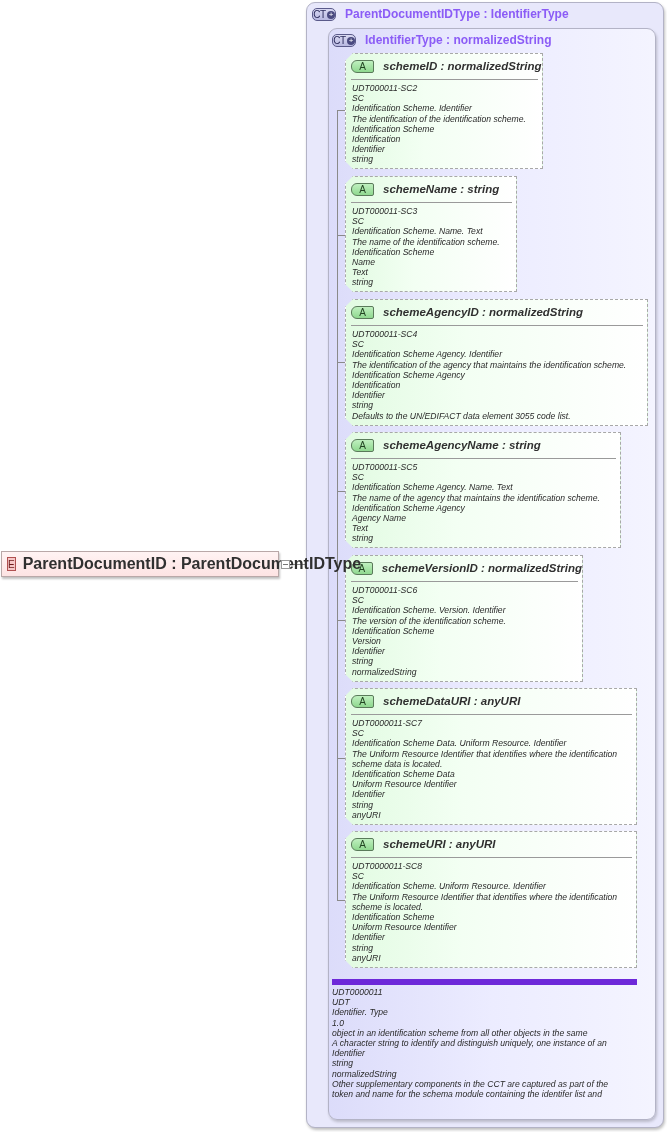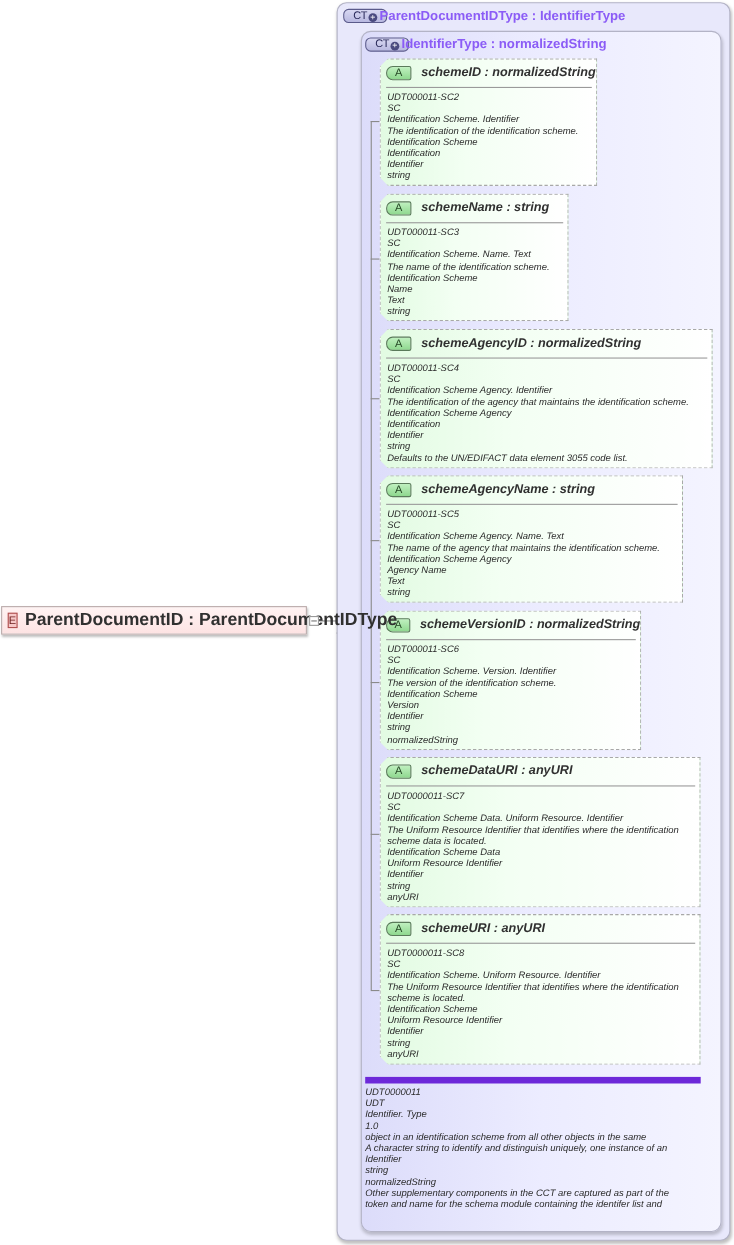--- a/index.html
+++ b/index.html
@@ -33,23 +33,23 @@
     background:#e8e8fb; border:1px solid #b3b3c6; border-radius:9px;
     box-shadow:1px 2px 3px rgba(0,0,0,0.25); box-sizing:border-box;
   }
   .ct-inner {
     position:absolute; left:328px; top:28px; width:328px; height:1092px;
     background:linear-gradient(to right, #dcdcfa 0%, #ececff 50%, #f4f4ff 100%);
     border:1px solid #b3b3c6; border-radius:9px;
     box-shadow:1px 2px 3px rgba(0,0,0,0.2); box-sizing:border-box;
   }
   .ct-badge {
-    position:absolute; width:40px; height:13px; border:1px solid #5a5a8a;
+    position:absolute; width:24px; height:13px; border:1px solid #5a5a8a;
     border-radius:5px; background:linear-gradient(#d8d8f2,#b8b8e0);
-    font-size:10px; color:#2a2a5a; display:flex; align-items:flex-end; justify-content:center;
+    font-size:10px; color:#2a2a5a; display:flex; align-items:center; justify-content:center;
     box-sizing:border-box; letter-spacing:-0.3px;
   }
   .ct-badge .plus { display:inline-block; width:8px; height:8px; border-radius:50%; background:#4a4a80; color:#fff;
     font-size:8px; line-height:8px; text-align:center; margin-left:1px; }
   .ct-title { position:absolute; font-size:12px; font-weight:bold; color:#8b5cf6; white-space:nowrap; }
 
   
   .attr {
     position:absolute; left:345px;
     background:linear-gradient(to right, #e2fbe2 0%, #f3fff3 40%, #ffffff 100%);

